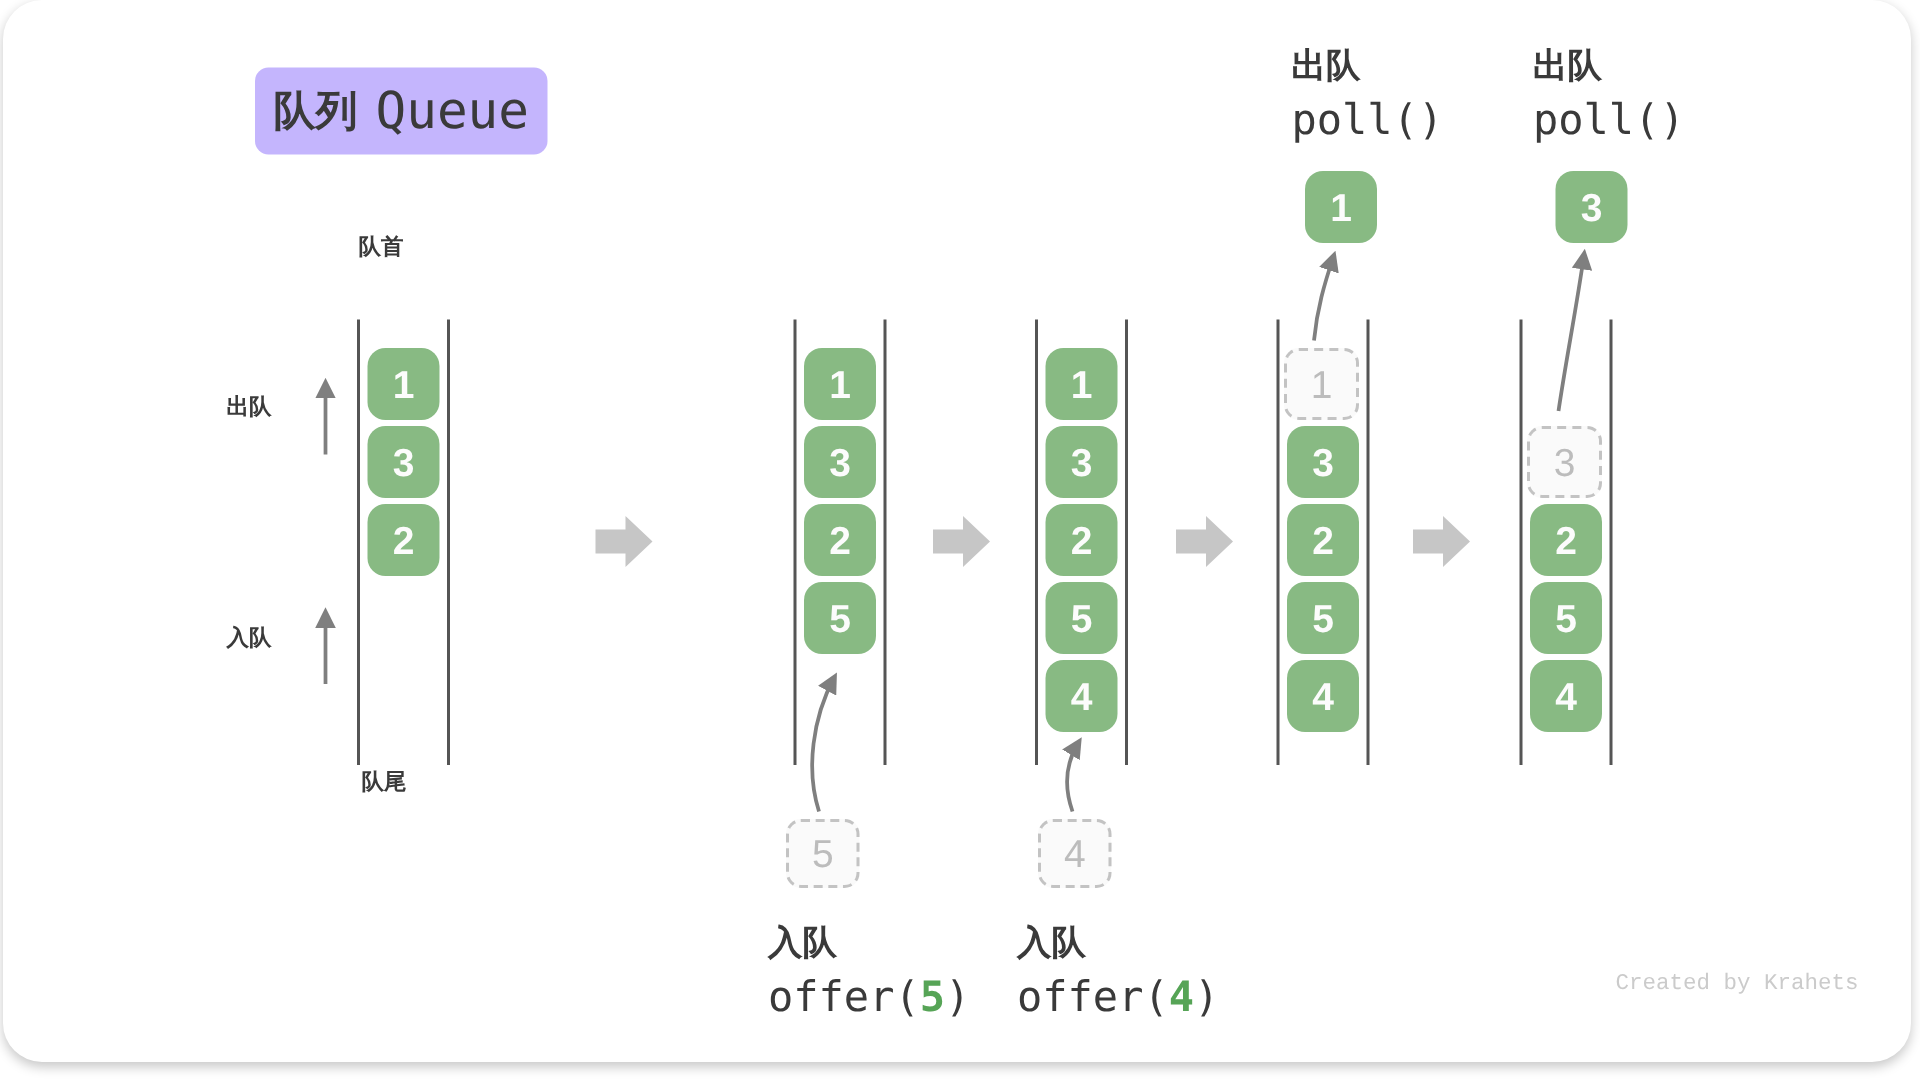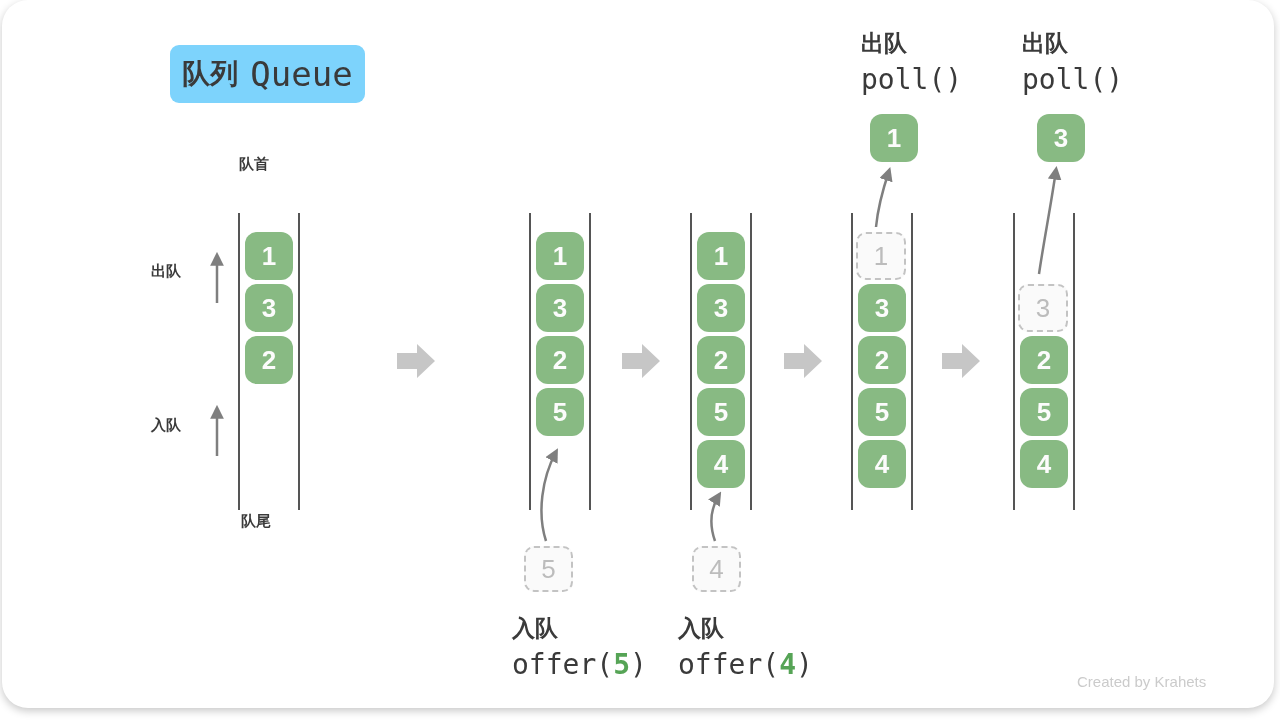--- a/index.html
+++ b/index.html
@@ -10,21 +10,21 @@
   .card{
     position:absolute;left:2px;top:0px;width:1272px;height:708px;
     background:#ffffff;border-radius:26px;
     box-shadow:0 3px 8px rgba(0,0,0,0.22);
     z-index:0;
   }
   .layer{position:absolute;left:0;top:0;width:1280px;height:720px;z-index:1;}
 
   .title-badge{
     position:absolute;left:170px;top:45px;width:195px;height:58px;
-    background:#7dd3fc;border-radius:9px;
+    background:#c4b5fd;border-radius:9px;
     display:flex;align-items:center;justify-content:center;gap:12px;
   }
   .title-zh{font-size:28px;font-weight:bold;color:#3a3a3a;}
   .title-en{font-family:"DejaVu Sans Mono",monospace;font-size:34px;color:#3a3a3a;}
 
   .zh-label{position:absolute;font-size:15px;font-weight:bold;color:#3a3a3a;white-space:nowrap;}
 
   .queue{position:absolute;top:213px;width:62px;height:297px;}
   .wall{position:absolute;top:0;width:2px;height:297px;background:#555555;}
   .wall.left{left:0;}
@@ -51,22 +51,22 @@
     background:#fafafa;border:2px dashed #c3c3c3;color:#bcbcbc;
     width:45px;height:42px;border-radius:10px;font-weight:normal;
   }
 
   .action{position:absolute;white-space:nowrap;}
   .action .zh{font-size:23px;font-weight:bold;color:#3a3a3a;line-height:1.0;margin-bottom:11px;}
   .action .code{font-family:"DejaVu Sans Mono",monospace;font-size:28px;color:#3a3a3a;line-height:1.0;}
   .action .code .arg{color:#56a456;font-weight:bold;}
 
   .watermark{
-    position:absolute;left:1077px;top:673px;
-    font-family:Liberation Sans, sans-serif;font-size:15px;color:#cbcbcb;
+    position:absolute;left:1077px;top:647px;
+    font-family:Liberation Mono, monospace;font-size:15px;color:#cbcbcb;
   }
   svg{position:absolute;left:0;top:0;}
 </style>
 </head>
 <body>
 
 <div id="stage">
   <div class="card"></div>
 
   <div class="layer">

